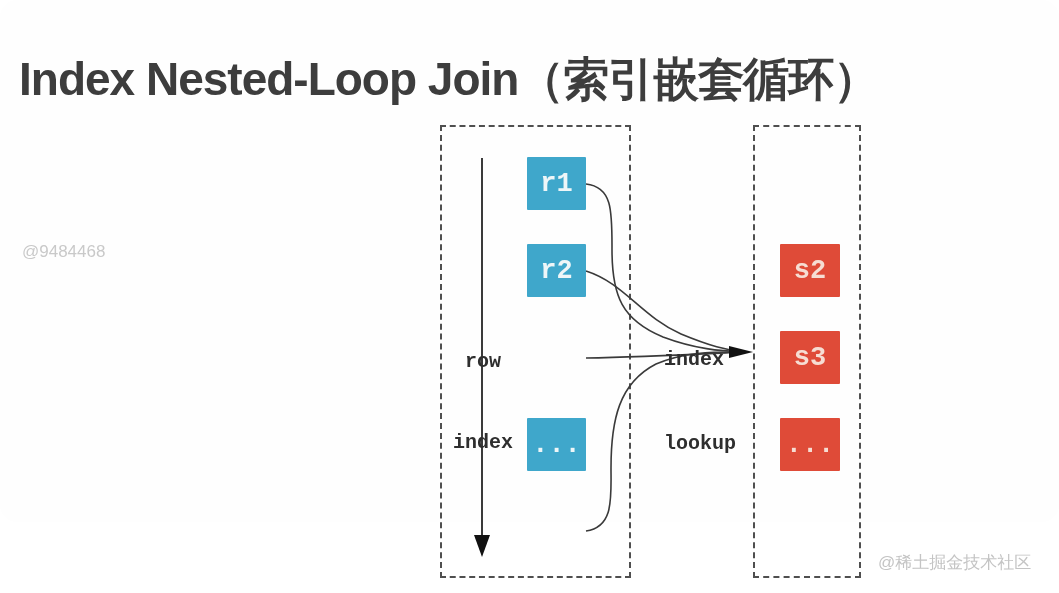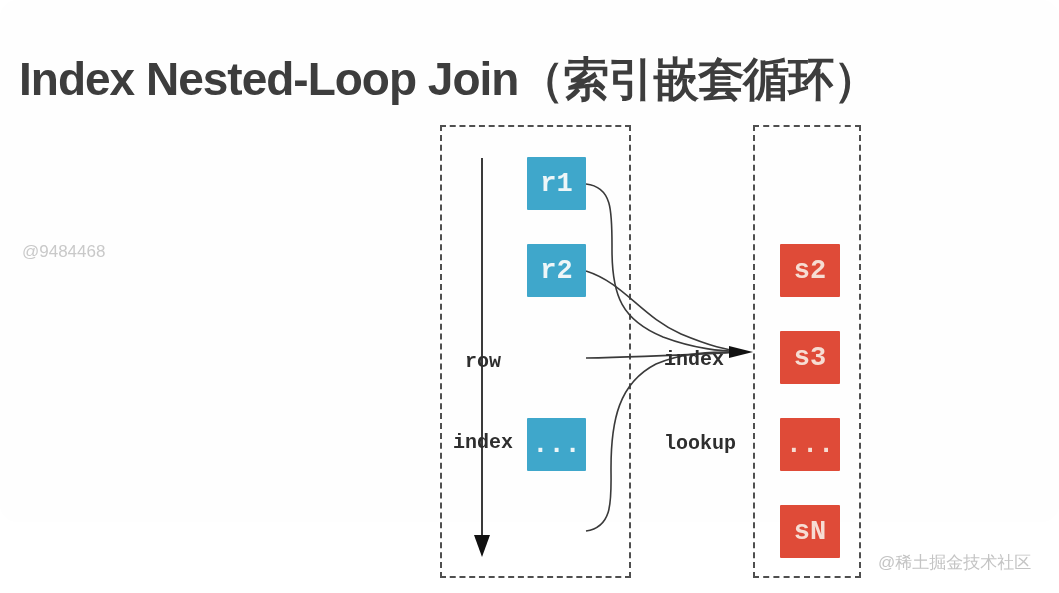--- a/index.html
+++ b/index.html
@@ -101,15 +101,14 @@
     <div>lookup</div>
   </div>
 
   <div class="rowbox blue y0">r1</div>
   <div class="rowbox blue y1">r2</div>
   <div class="rowbox blue y3">...</div>
 
   <div class="rowbox red y1">s2</div>
   <div class="rowbox red y2">s3</div>
   <div class="rowbox red y3">...</div>
-  <div class="rowbox red y4">sN</div>
 
 </div>
 
 </body></html>

